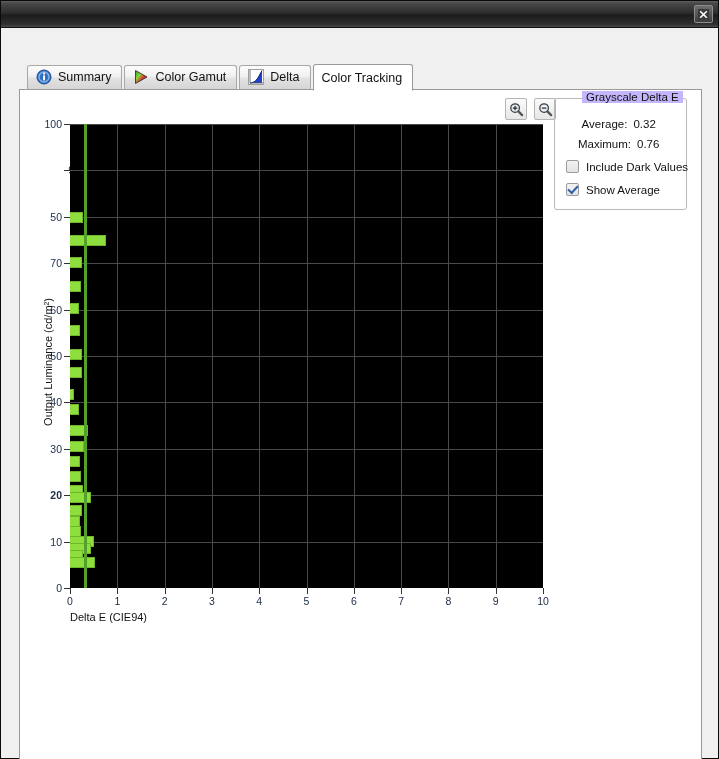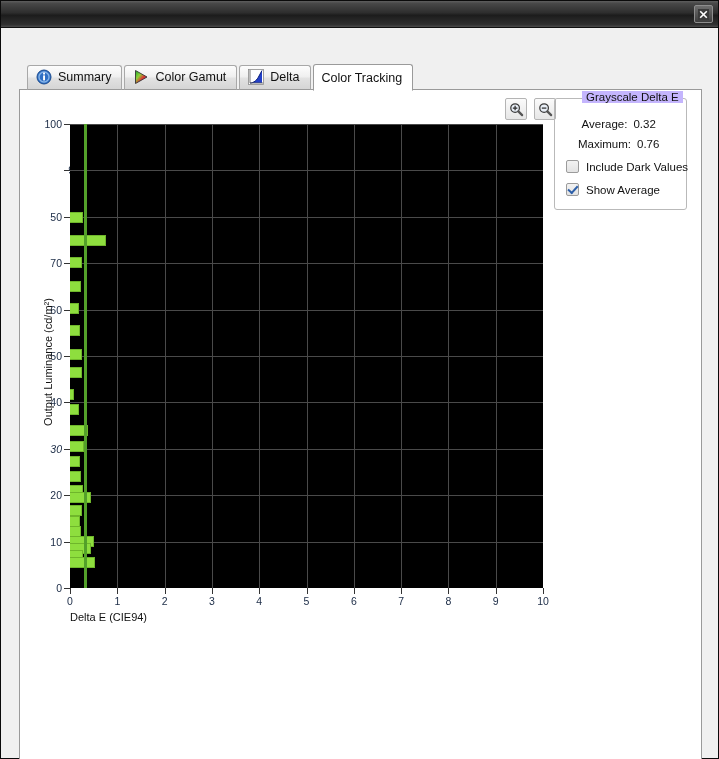--- a/index.html
+++ b/index.html
@@ -292,23 +292,23 @@
     <div class="panel">
 
       <div class="chart-wrap">
 
         <div id="y-axis">
             <div class="ytick" style="top: 498px;"></div>
             <div class="ylabel" style="top: 498px; left: 0px; width: 42px;">0</div>
             <div class="ytick" style="top: 451.6px;"></div>
             <div class="ylabel" style="top: 451.6px; left: 0px; width: 42px;">10</div>
             <div class="ytick" style="top: 405.2px;"></div>
-            <div class="ylabel" style="top: 405.2px; left: 0px; width: 42px;">20</div>
+            <div class="ylabel" style="top: 405.2px; left: 0px; width: 42px; font-weight: bold;">20</div>
             <div class="ytick" style="top: 358.8px;"></div>
-            <div class="ylabel" style="top: 358.8px; left: 0px; width: 42px; font-style: italic;">30</div>
+            <div class="ylabel" style="top: 358.8px; left: 0px; width: 42px;">30</div>
             <div class="ytick" style="top: 312.4px;"></div>
             <div class="ylabel" style="top: 312.4px; left: 0px; width: 42px;">40</div>
             <div class="ytick" style="top: 266px;"></div>
             <div class="ylabel" style="top: 266px; left: 0px; width: 42px;">50</div>
             <div class="ytick" style="top: 219.6px;"></div>
             <div class="ylabel" style="top: 219.6px; left: 0px; width: 42px;">60</div>
             <div class="ytick" style="top: 173.2px;"></div>
             <div class="ylabel" style="top: 173.2px; left: 0px; width: 42px;">70</div>
             <div class="ytick" style="top: 126.8px;"></div>
             <div class="ylabel" style="top: 126.8px; left: 0px; width: 42px;">50</div>

